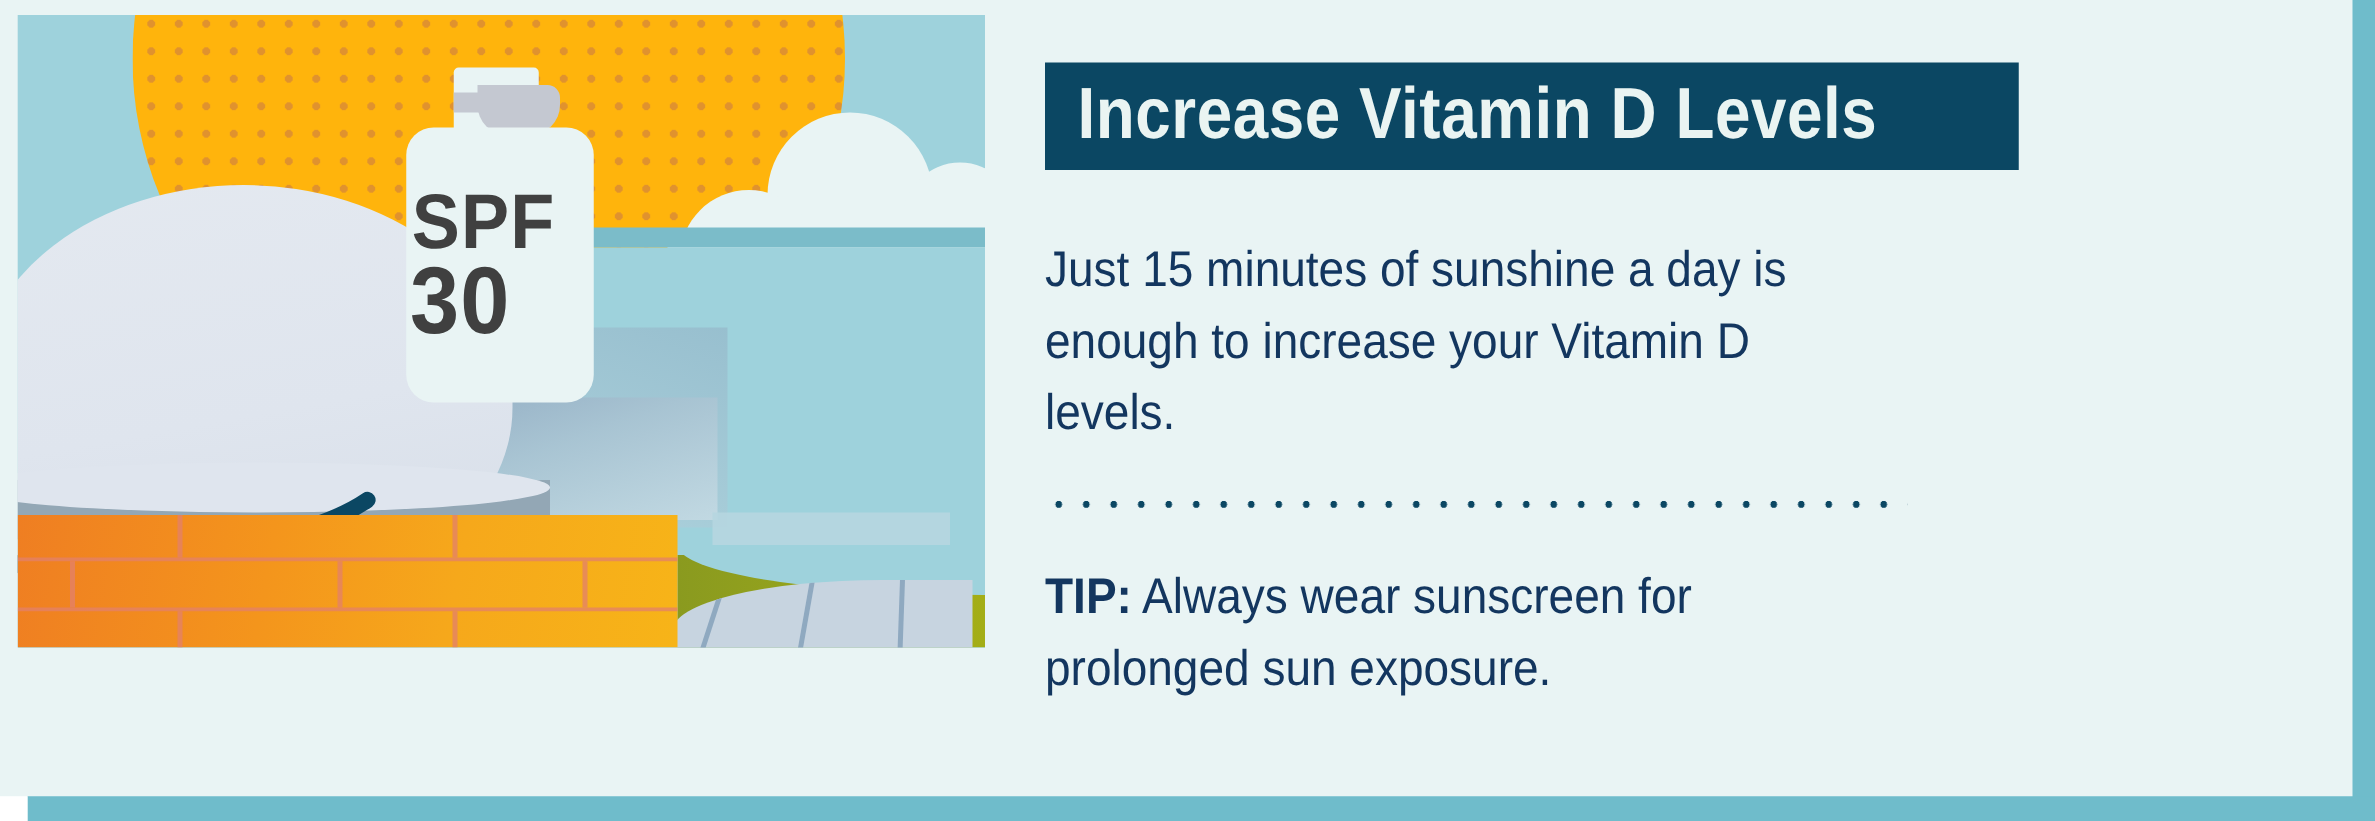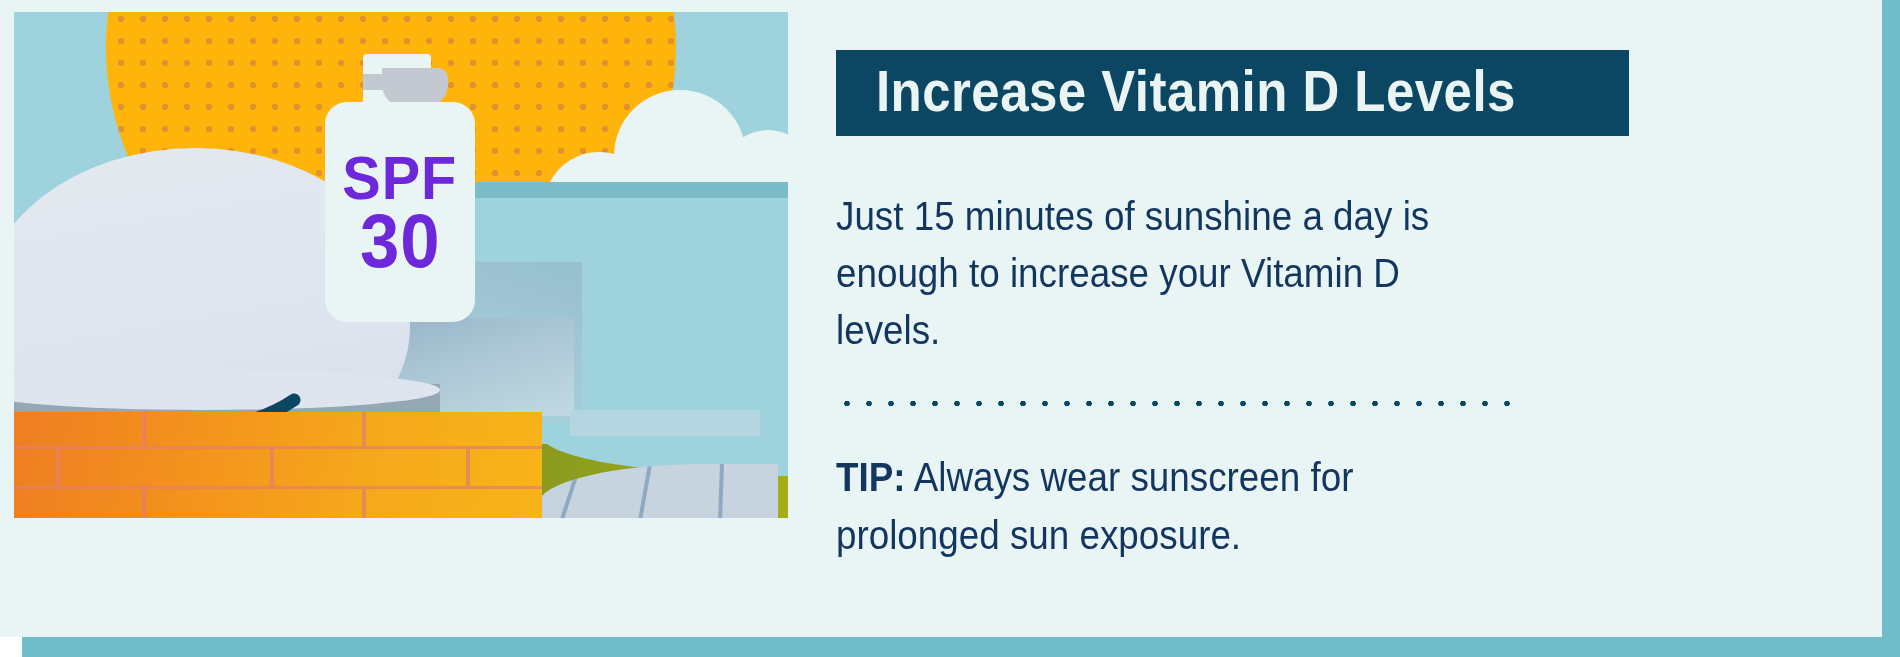--- a/index.html
+++ b/index.html
@@ -144,38 +144,38 @@
   .bottle-cap2{
     position:absolute;left:38px;top:20px;width:30px;height:16px;
     background:#c4c8d1;
   }
   .bottle-body{
     position:absolute;left:0;top:48px;width:150px;height:220px;
     background:#e9f4f4;border-radius:22px;
   }
   .bottle-label{
     position:absolute;left:0;top:48px;width:150px;height:220px;
-    display:flex;flex-direction:column;align-items:center;justify-content:center;
-    color:#6d28d9;
+    display:flex;flex-direction:column;align-items:flex-start;justify-content:center;
+    color:#404040;
     font-family:"Liberation Sans", sans-serif;
     font-weight:bold;
     letter-spacing:1px;
     line-height:.92;
   }
   .bottle-label .l1{font-size:62px;transform:scaleX(.93);}
   .bottle-label .l2{font-size:76px;transform:scaleX(.93);}
 
   
   #content{
     position:absolute;left:836px;top:0;width:1040px;height:639px;
   }
   .title-banner{
     position:absolute;left:0;top:50px;
     background:#0b4763;
-    padding:12px 26px 16px 40px;
+    padding:12px 26px 16px 26px;
     display:inline-block;
     text-align:center;
   }
   .title-banner h1{
     margin:0;
     color:#eaf4f2;
     font-family:"Liberation Sans Narrow","Liberation Sans",sans-serif;
     font-size:58px;
     font-weight:bold;
     letter-spacing:.5px;

